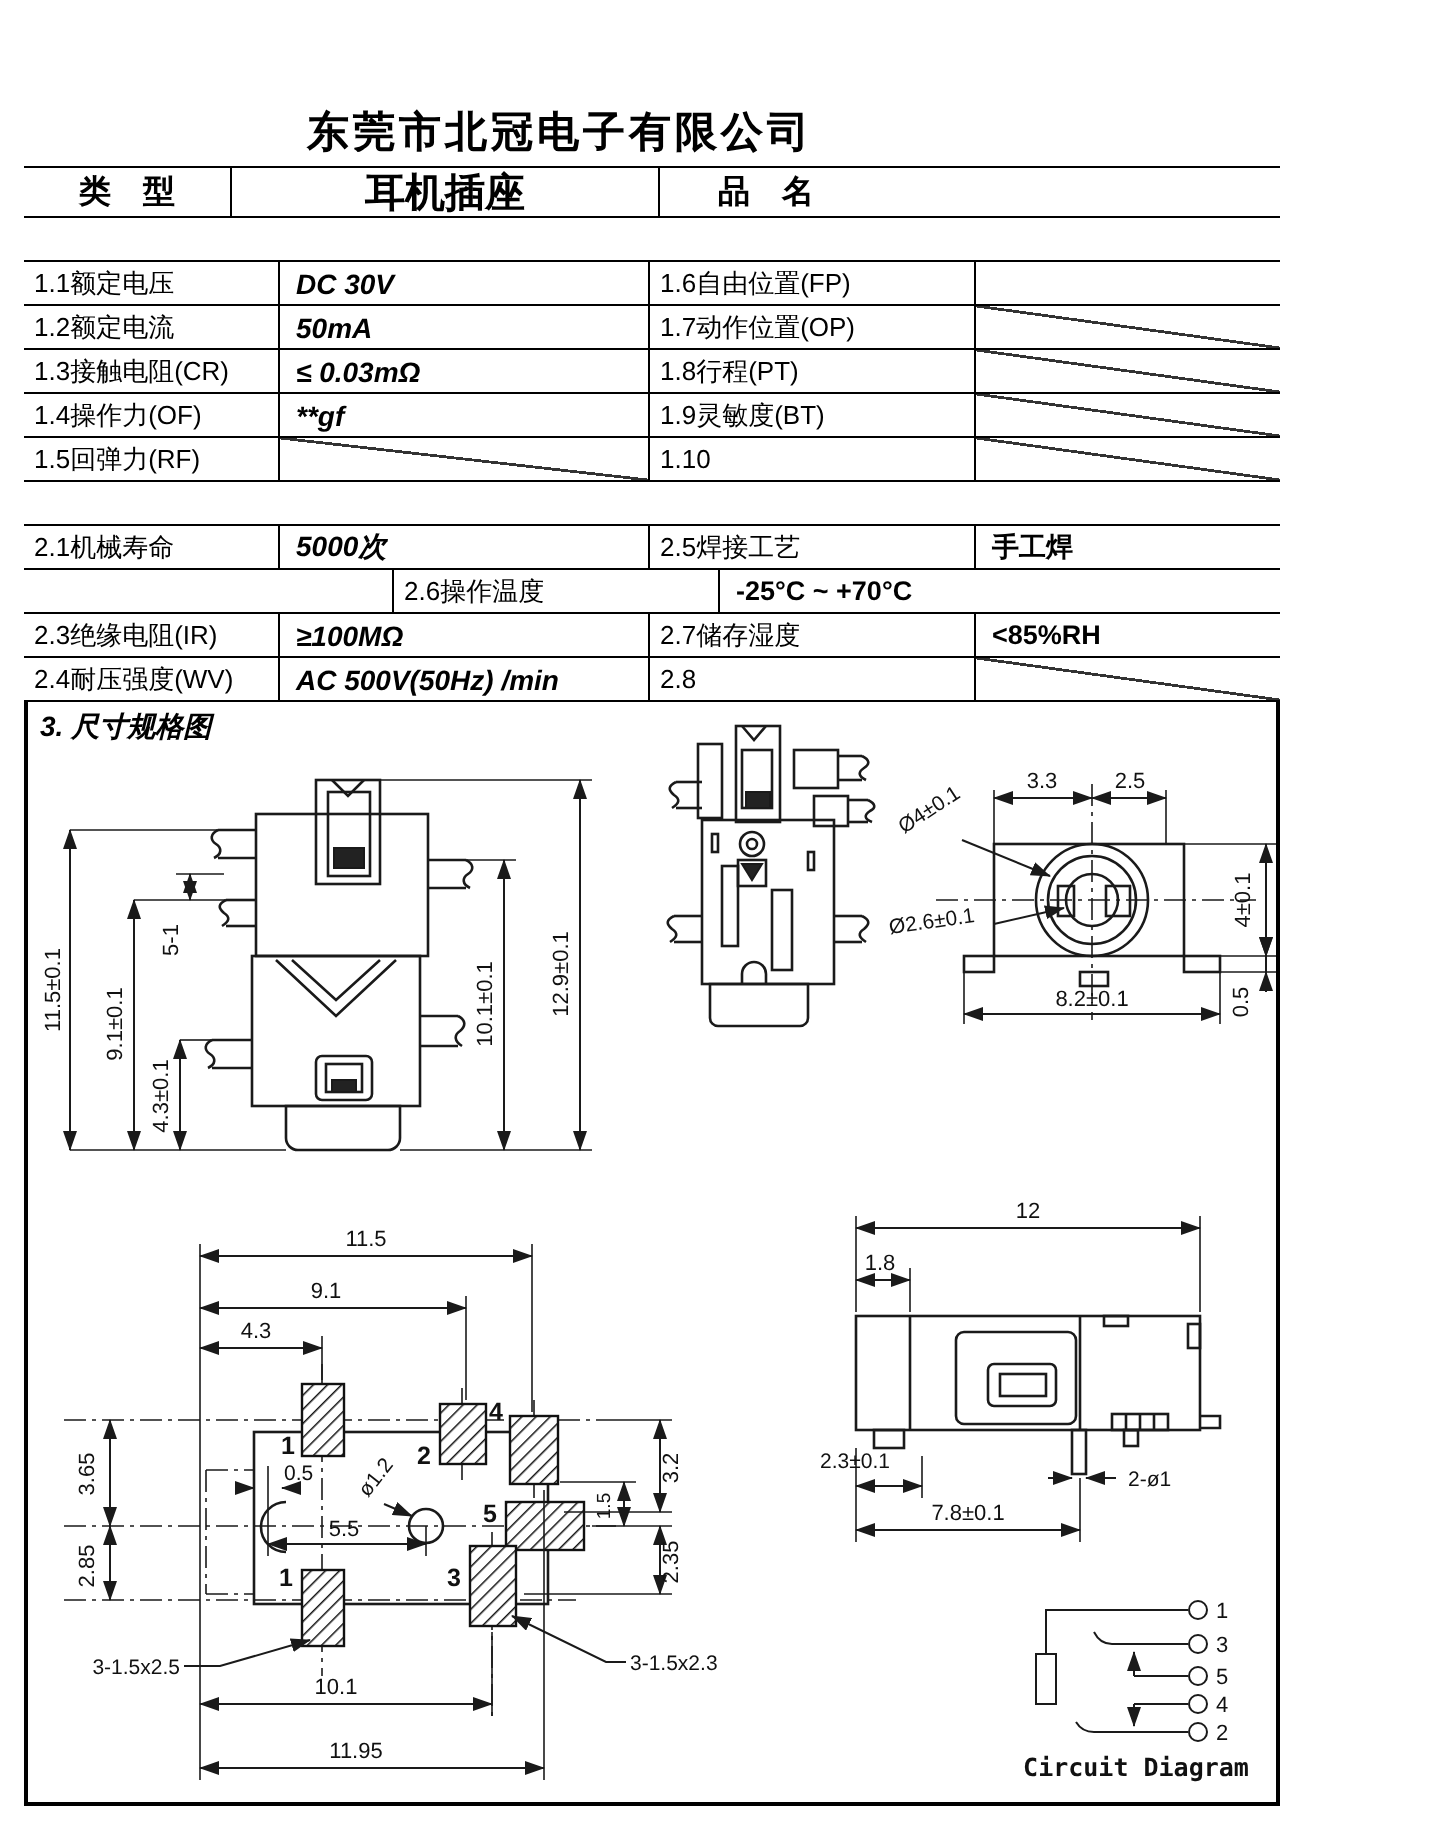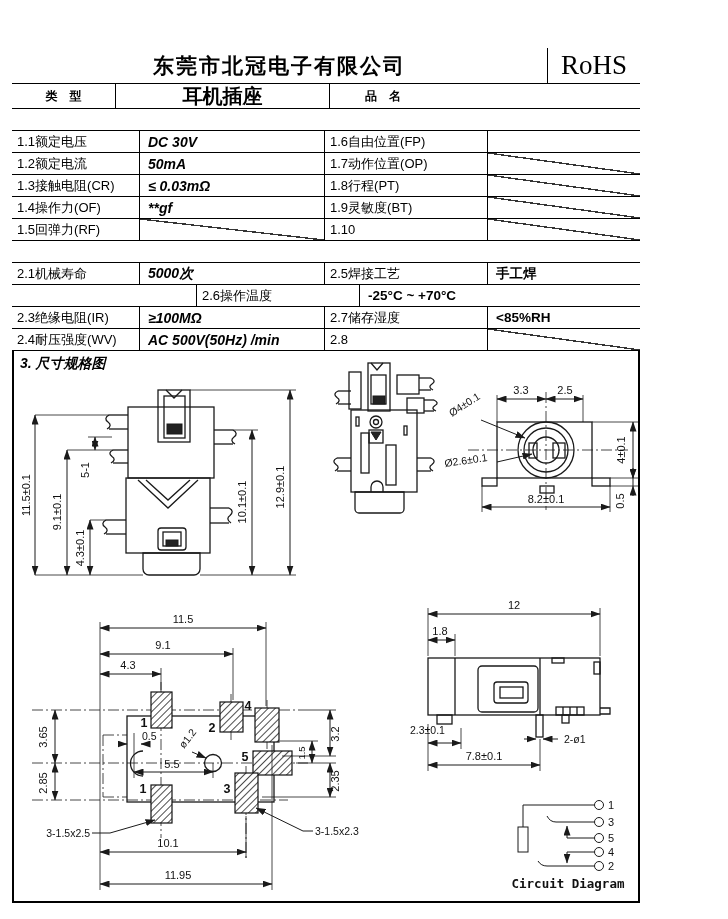--- a/index.html
+++ b/index.html
@@ -15,21 +15,21 @@
   .company{width:536px;justify-content:center;font-size:21px;font-weight:bold;letter-spacing:2px;}
   .rohs{width:92px;justify-content:center;font-family:"Liberation Serif","DejaVu Serif",serif;font-size:27px;}
   .w104{width:104px}.w214{width:214px}.w106{width:106px}.w204{width:204px}
   .w128{width:128px}.w185{width:185px}.w163{width:163px}.w152{width:152px}
   .full{width:628px}
   .c{justify-content:center}
   .sec{font-size:14px;font-weight:bold;padding-left:6px;margin-top:48px;}
   .lab{font-size:13px;padding-left:5px;}
   .val{font-size:14px;font-weight:bold;padding-left:8px;font-style:italic;}
   .val2{font-size:13.5px;font-weight:bold;padding-left:8px;}
-  .typ{font-size:12px;font-weight:bold;}
+  .typ{font-size:16px;font-weight:bold;}
   .big{font-size:20px;font-weight:bold;}
   .pj{font-size:15px;font-weight:bold;padding-left:14px;}
   .diag{background-image:linear-gradient(to top right,transparent calc(50% - 0.7px),#333 calc(50% - 0.7px),#333 calc(50% + 0.7px),transparent calc(50% + 0.7px));}
   .sec3-title{position:absolute;left:20px;top:355px;font-size:14px;font-weight:bold;background:transparent;font-style:italic;}
   .draw-svg{position:absolute;left:12px;top:351px;width:630px;height:552px;}
   
   .ln{fill:none;stroke:#1a1a1a;stroke-width:1.3;stroke-linejoin:miter;}
   .fillDark{fill:#222;stroke:#1a1a1a;stroke-width:1;}
   .dl{stroke:#1a1a1a;stroke-width:1;fill:none;}
   .xl{stroke:#1a1a1a;stroke-width:0.8;fill:none;}
@@ -45,21 +45,20 @@
 <body>
 
 <div class="page">
 
   <div class="doc-frame"></div>
 
   <div class="spec-table">
 
     <div class="tr h36">
       <div class="td company">东莞市北冠电子有限公司</div>
-      <div class="td rohs">RoHS</div>
     </div>
 
     <div class="tr h25">
       <div class="td w104 c typ">类　型</div>
       <div class="td w214 c big">耳机插座</div>
       <div class="td w106 c typ">品　名</div>
     </div>
 
     <div class="tr h22">
       <div class="td full sec">1. 功能规格</div>

